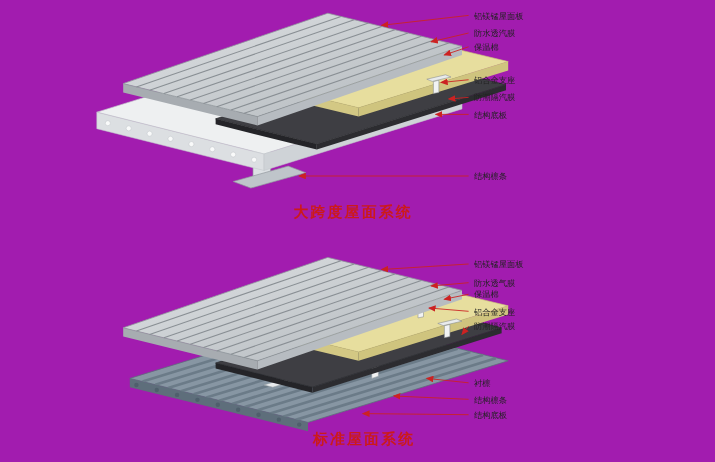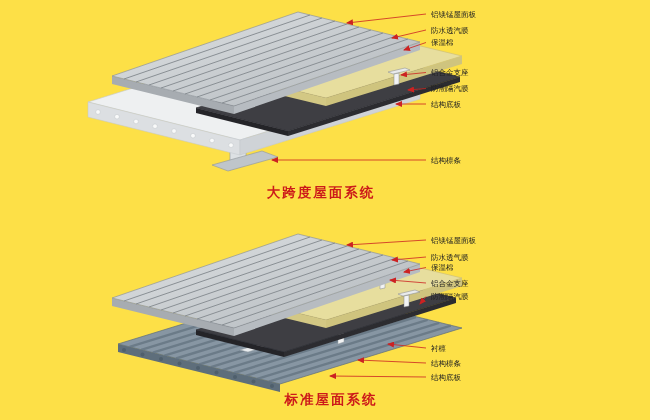--- a/index.html
+++ b/index.html
@@ -1,16 +1,16 @@
 <!DOCTYPE html>
 <html><head>
 <meta charset="utf-8">
 <style>
   html,body{margin:0;padding:0;background:#fff;}
-  .canvas{position:relative;width:650px;height:420px;background:#fde047;overflow:hidden;
+  .canvas{position:relative;width:650px;height:420px;background:#a21caf;overflow:hidden;
           font-family:"Liberation Sans","DejaVu Sans",sans-serif;}
   svg{display:block;}
   .callout-text{font-size:7.5px;fill:#222;font-family:"Liberation Sans","DejaVu Sans",sans-serif;}
   .leader{stroke:#cc2222;stroke-width:0.8;fill:none;}
   .diagram-title{font-size:13.5px;font-weight:bold;fill:#cc1a1a;
                  font-family:"Liberation Sans","DejaVu Sans",sans-serif;letter-spacing:2px;}
 </style>
 </head>
 <body>
 

